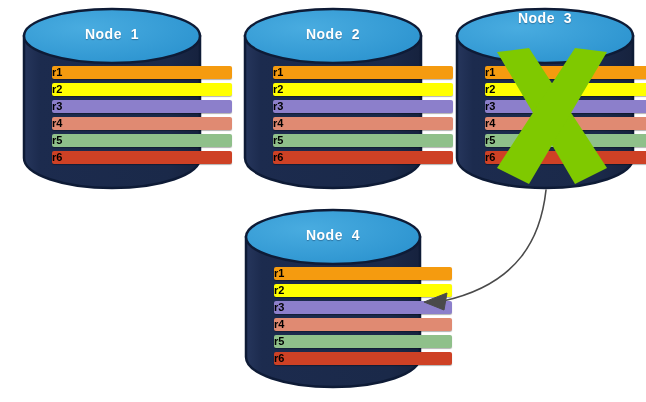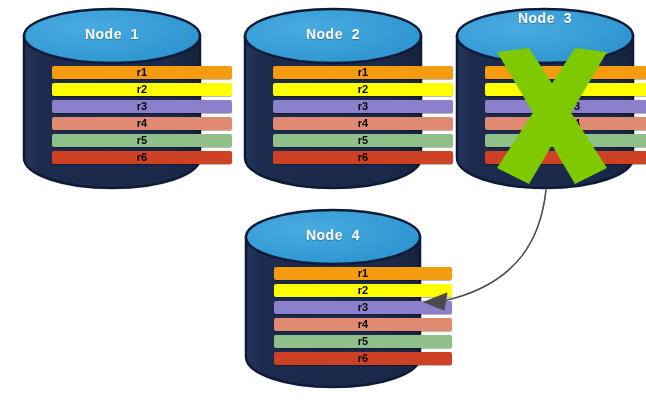--- a/index.html
+++ b/index.html
@@ -55,21 +55,21 @@
   .row:last-child {
     margin-bottom: 0;
   }
   .row-label {
     position: absolute;
     left: 0;
     top: 0;
     width: 100%;
     height: 13px;
     line-height: 13px;
-    text-align: center;
+    text-align: left;
     font-size: 11px;
     font-weight: bold;
     color: #000000;
   }
   .x-mark {
     position: absolute;
     pointer-events: none;
   }
   .arrow-layer {
     position: absolute;

